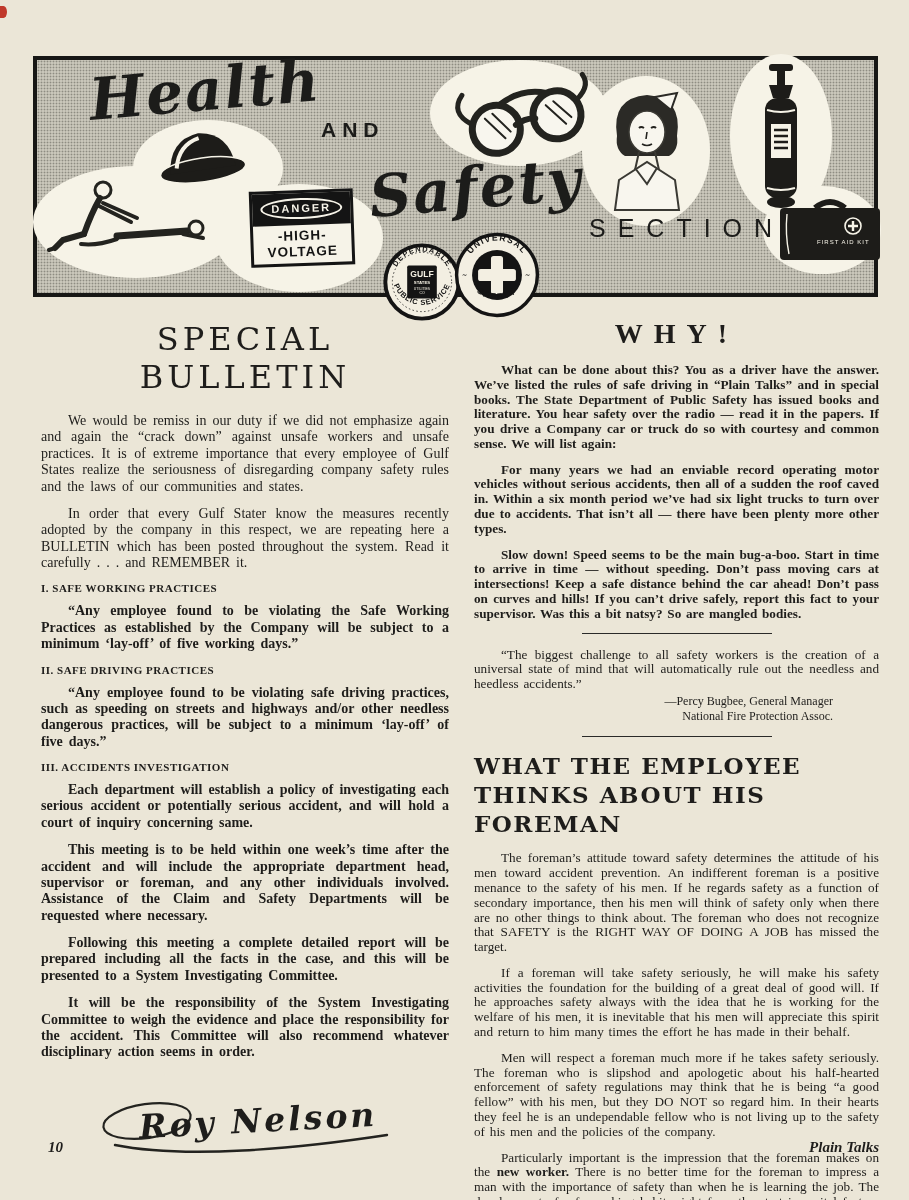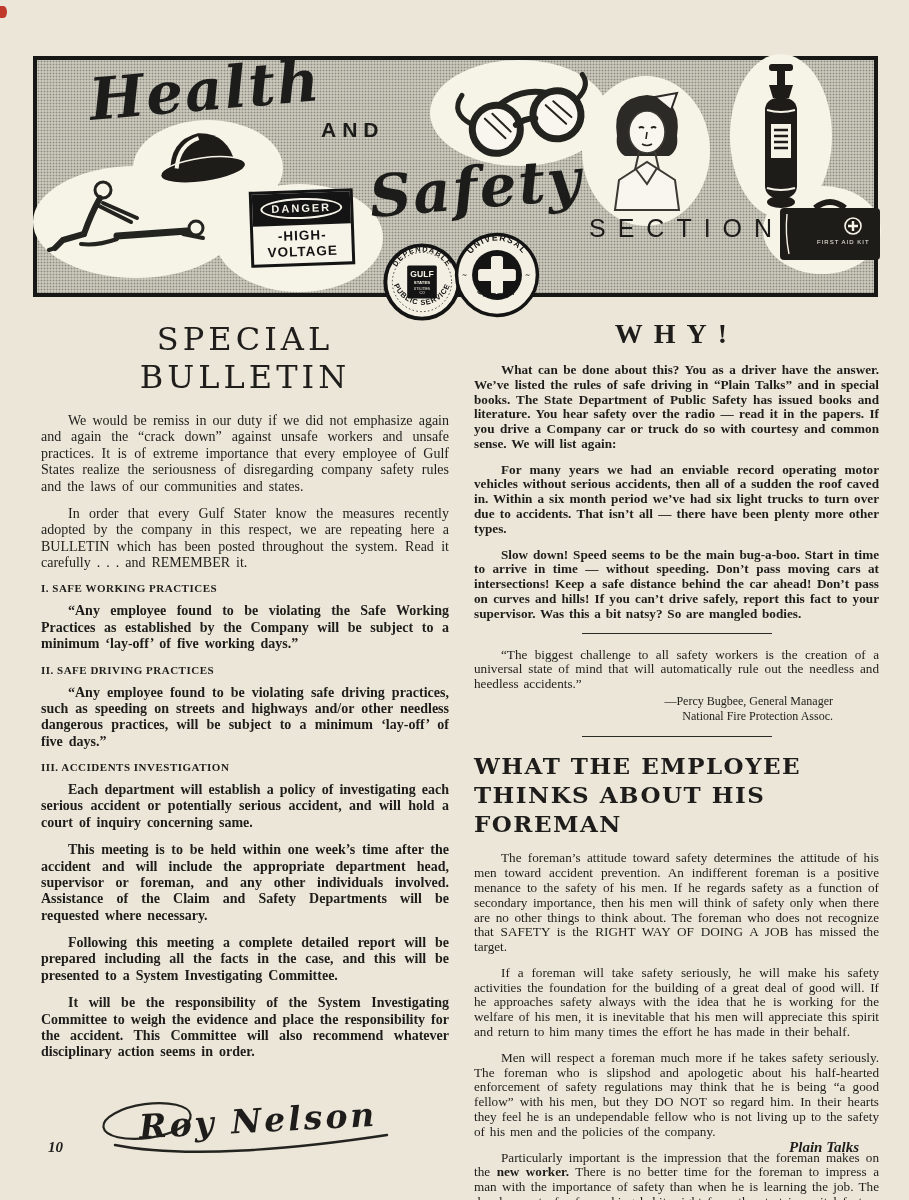--- a/index.html
+++ b/index.html
@@ -54,21 +54,21 @@
   .attr{font-size:12px;line-height:1.25;text-align:right;padding-right:46px;margin-bottom:12px;}
   .attr div{white-space:nowrap;}
 
   
   .sig-wrap{position:relative;margin:26px auto 0;width:300px;height:86px;}
   .sig-text{position:absolute;left:44px;top:14px;font-family:"DejaVu Serif",serif;font-style:italic;
             font-weight:bold;font-size:33px;transform:rotate(-3deg);letter-spacing:3px;white-space:nowrap;}
   .sig-svg{position:absolute;left:0;top:0;}
 
   
-  .footer{position:absolute;left:48px;right:50px;bottom:44px;display:flex;justify-content:space-between;
+  .footer{position:absolute;left:48px;right:30px;bottom:44px;display:flex;justify-content:space-between;
           font-style:italic;font-weight:bold;font-size:15px;}
 </style>
 </head>
 <body>
 
 <div class="page">
   <div class="speck"></div>
 
   <div class="banner">
 

